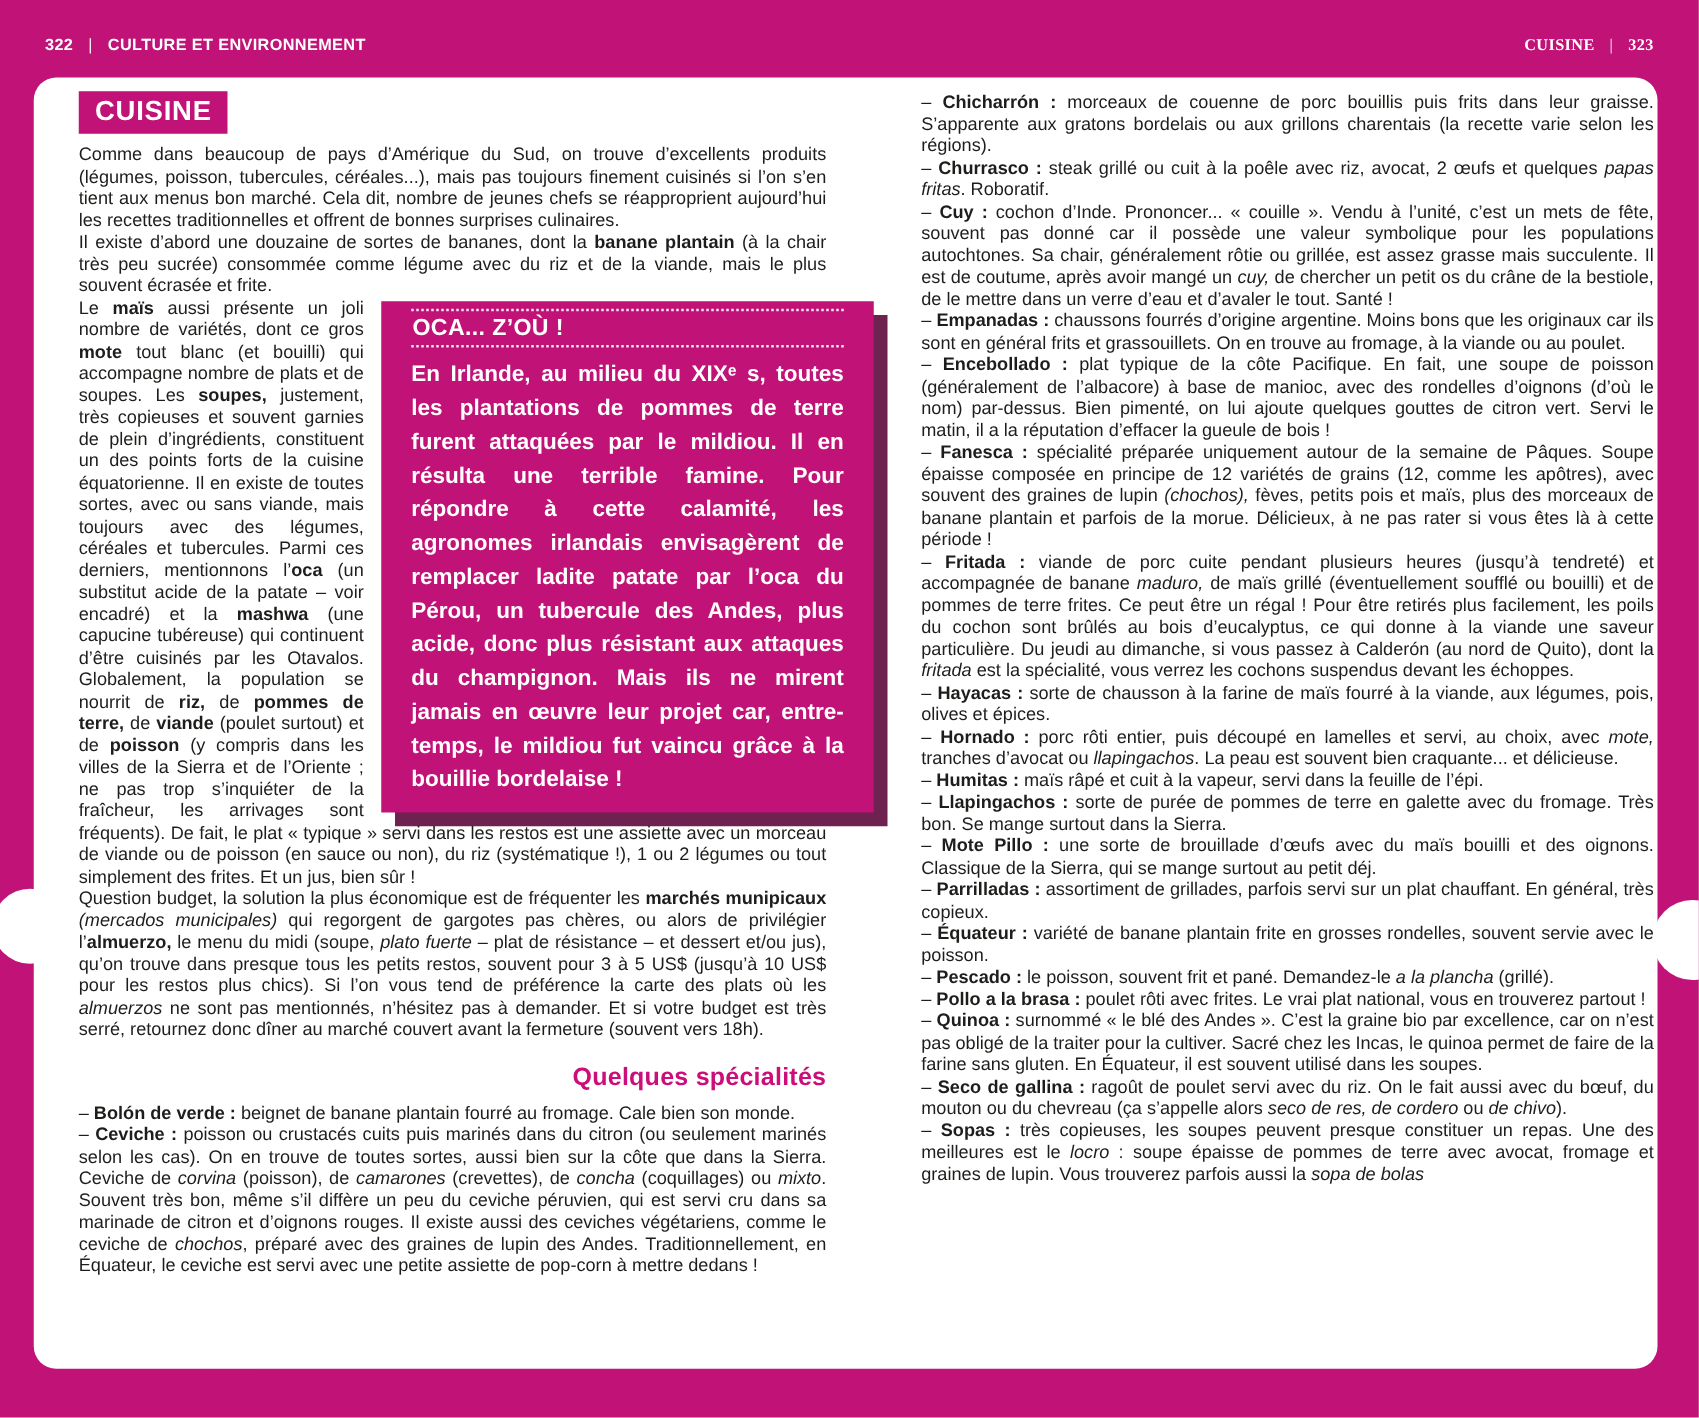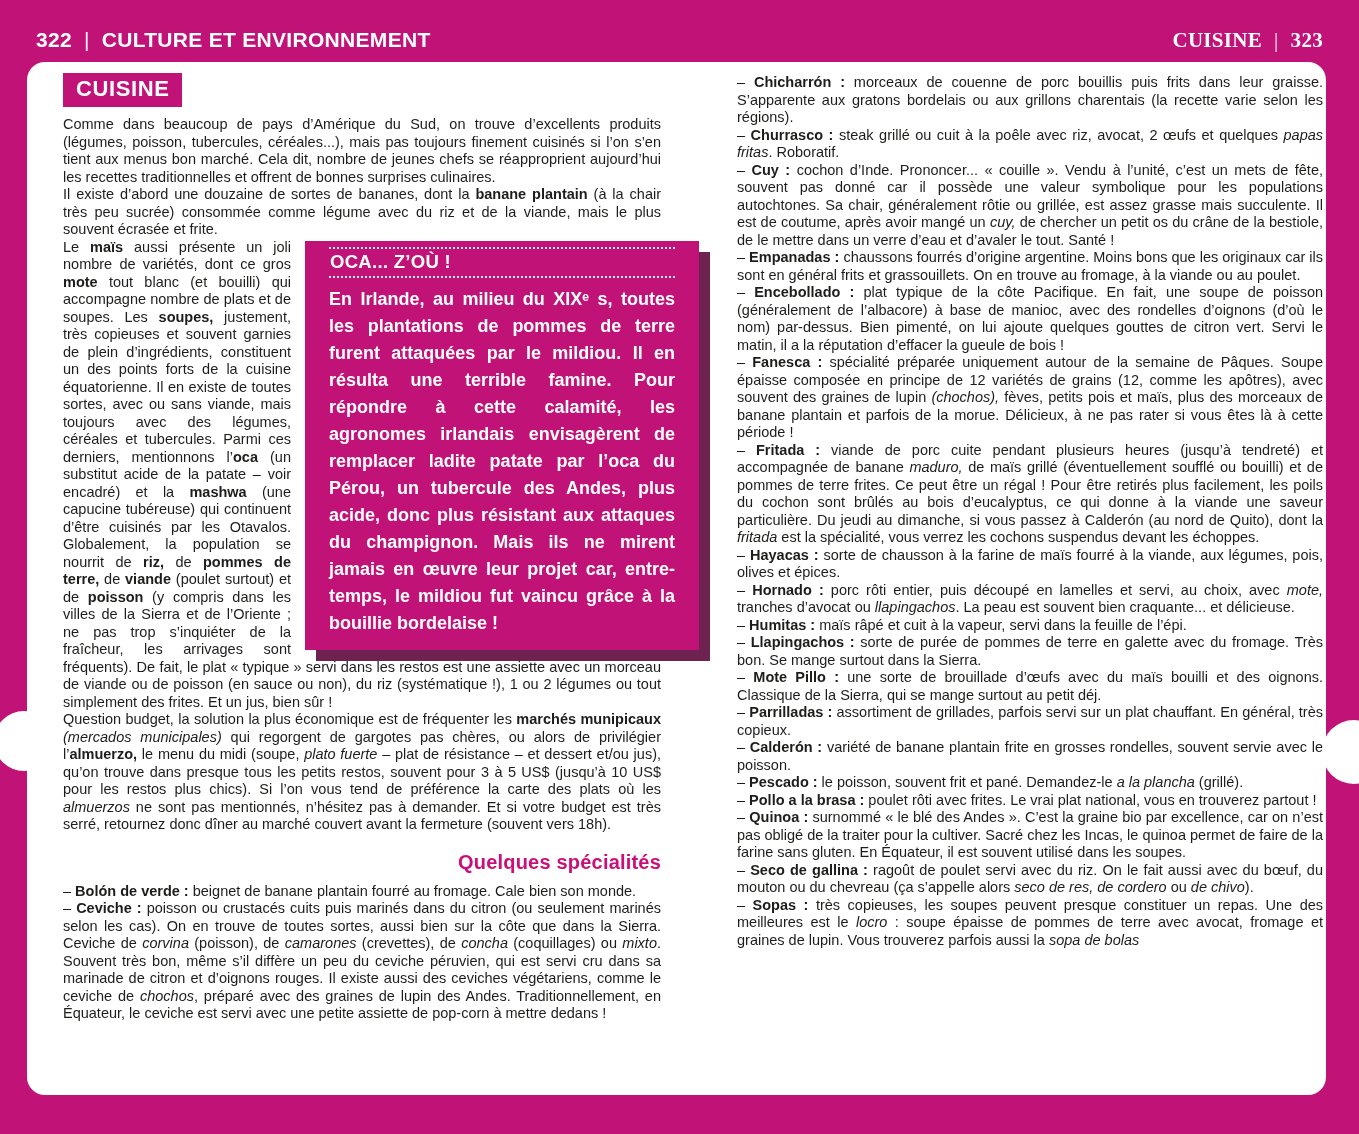--- a/index.html
+++ b/index.html
@@ -4,21 +4,21 @@
 <style>
   html,body{margin:0;padding:0;width:1359px;height:1134px;overflow:hidden;}
   body{
     background:#c11277;
     font-family:"Liberation Sans","DejaVu Sans",sans-serif;
     position:relative;
   }
   
   .top-bar{position:absolute;left:0;top:0;width:100%;height:62px;}
   .bottom-bar{position:absolute;left:0;bottom:0;width:100%;height:39px;}
-  .running-head{position:absolute;top:28px;color:#fff;font-size:21px;font-weight:700;letter-spacing:.3px;white-space:nowrap;}
+  .running-head{position:absolute;top:28px;color:#fff;font-size:13px;font-weight:700;letter-spacing:.3px;white-space:nowrap;}
   .running-head.left{left:36px;}
   .running-head.right{right:36px;font-family:Liberation Serif, serif;}
   .running-head .sep{font-weight:300;padding:0 12px;opacity:.95;}
   
   .sheet{
     position:absolute;left:27px;top:62px;right:33px;bottom:39px;
     background:#fff;border-radius:18px;
   }
   
   .tab{position:absolute;background:#fff;border-radius:50%;}
@@ -105,21 +105,21 @@
       <div class="entry"><span>– </span><span class="f-bi">Empanadas :</span><span> chaussons fourrés d’origine argentine. Moins bons que les originaux car ils sont en général frits et grassouillets. On en trouve au fromage, à la viande ou au poulet.</span></div>
       <div class="entry"><span>– </span><span class="f-bi">Encebollado :</span><span> plat typique de la côte Pacifique. En fait, une soupe de poisson (généralement de l’albacore) à base de manioc, avec des rondelles d’oignons (d’où le nom) par-dessus. Bien pimenté, on lui ajoute quelques gouttes de citron vert. Servi le matin, il a la réputation d’effacer la gueule de bois !</span></div>
       <div class="entry"><span>– </span><span class="f-bi">Fanesca :</span><span> spécialité préparée uniquement autour de la semaine de Pâques. Soupe épaisse composée en principe de 12 variétés de grains (12, comme les apôtres), avec souvent des graines de lupin </span><span class="f-i">(chochos),</span><span> fèves, petits pois et maïs, plus des morceaux de banane plantain et parfois de la morue. Délicieux, à ne pas rater si vous êtes là à cette période !</span></div>
       <div class="entry"><span>– </span><span class="f-bi">Fritada :</span><span> viande de porc cuite pendant plusieurs heures (jusqu’à tendreté) et accompagnée de banane </span><span class="f-i">maduro,</span><span> de maïs grillé (éventuellement soufflé ou bouilli) et de pommes de terre frites. Ce peut être un régal ! Pour être retirés plus facilement, les poils du cochon sont brûlés au bois d’eucalyptus, ce qui donne à la viande une saveur particulière. Du jeudi au dimanche, si vous passez à Calderón (au nord de Quito), dont la </span><span class="f-i">fritada</span><span> est la spécialité, vous verrez les cochons suspendus devant les échoppes.</span></div>
       <div class="entry"><span>– </span><span class="f-bi">Hayacas :</span><span> sorte de chausson à la farine de maïs fourré à la viande, aux légumes, pois, olives et épices.</span></div>
       <div class="entry"><span>– </span><span class="f-bi">Hornado :</span><span> porc rôti entier, puis découpé en lamelles et servi, au choix, avec </span><span class="f-i">mote,</span><span> tranches d’avocat ou </span><span class="f-i">llapingachos</span><span>. La peau est souvent bien craquante... et délicieuse.</span></div>
       <div class="entry"><span>– </span><span class="f-bi">Humitas :</span><span> maïs râpé et cuit à la vapeur, servi dans la feuille de l’épi.</span></div>
       <div class="entry"><span>– </span><span class="f-bi">Llapingachos :</span><span> sorte de purée de pommes de terre en galette avec du fromage. Très bon. Se mange surtout dans la Sierra.</span></div>
       <div class="entry"><span>– </span><span class="f-bi">Mote Pillo :</span><span> une sorte de brouillade d’œufs avec du maïs bouilli et des oignons. Classique de la Sierra, qui se mange surtout au petit déj.</span></div>
       <div class="entry"><span>– </span><span class="f-bi">Parrilladas :</span><span> assortiment de grillades, parfois servi sur un plat chauffant. En général, très copieux.</span></div>
-      <div class="entry"><span>– </span><span class="f-bi">Calderón :</span><span> variété de banane plantain frite en grosses rondelles, souvent servie avec le poisson.</span></div>
+      <div class="entry"><span>– </span><span class="f-bi">Équateur :</span><span> variété de banane plantain frite en grosses rondelles, souvent servie avec le poisson.</span></div>
       <div class="entry"><span>– </span><span class="f-bi">Pescado :</span><span> le poisson, souvent frit et pané. Demandez-le </span><span class="f-i">a la plancha</span><span> (grillé).</span></div>
       <div class="entry"><span>– </span><span class="f-bi">Pollo a la brasa :</span><span> poulet rôti avec frites. Le vrai plat national, vous en trouverez partout !</span></div>
       <div class="entry"><span>– </span><span class="f-bi">Quinoa :</span><span> surnommé « le blé des Andes ». C’est la graine bio par excellence, car on n’est pas obligé de la traiter pour la cultiver. Sacré chez les Incas, le quinoa permet de faire de la farine sans gluten. En Équateur, il est souvent utilisé dans les soupes.</span></div>
       <div class="entry"><span>– </span><span class="f-bi">Seco de gallina :</span><span> ragoût de poulet servi avec du riz. On le fait aussi avec du bœuf, du mouton ou du chevreau (ça s’appelle alors </span><span class="f-i">seco de res, de cordero</span><span> ou </span><span class="f-i">de chivo</span><span>).</span></div>
       <div class="entry"><span>– </span><span class="f-bi">Sopas :</span><span> très copieuses, les soupes peuvent presque constituer un repas. Une des meilleures est le </span><span class="f-i">locro</span><span> : soupe épaisse de pommes de terre avec avocat, fromage et graines de lupin. Vous trouverez parfois aussi la </span><span class="f-i">sopa de bolas</span></div>
     </div>
 
 </div>
 
 <div class="tab left"></div>

